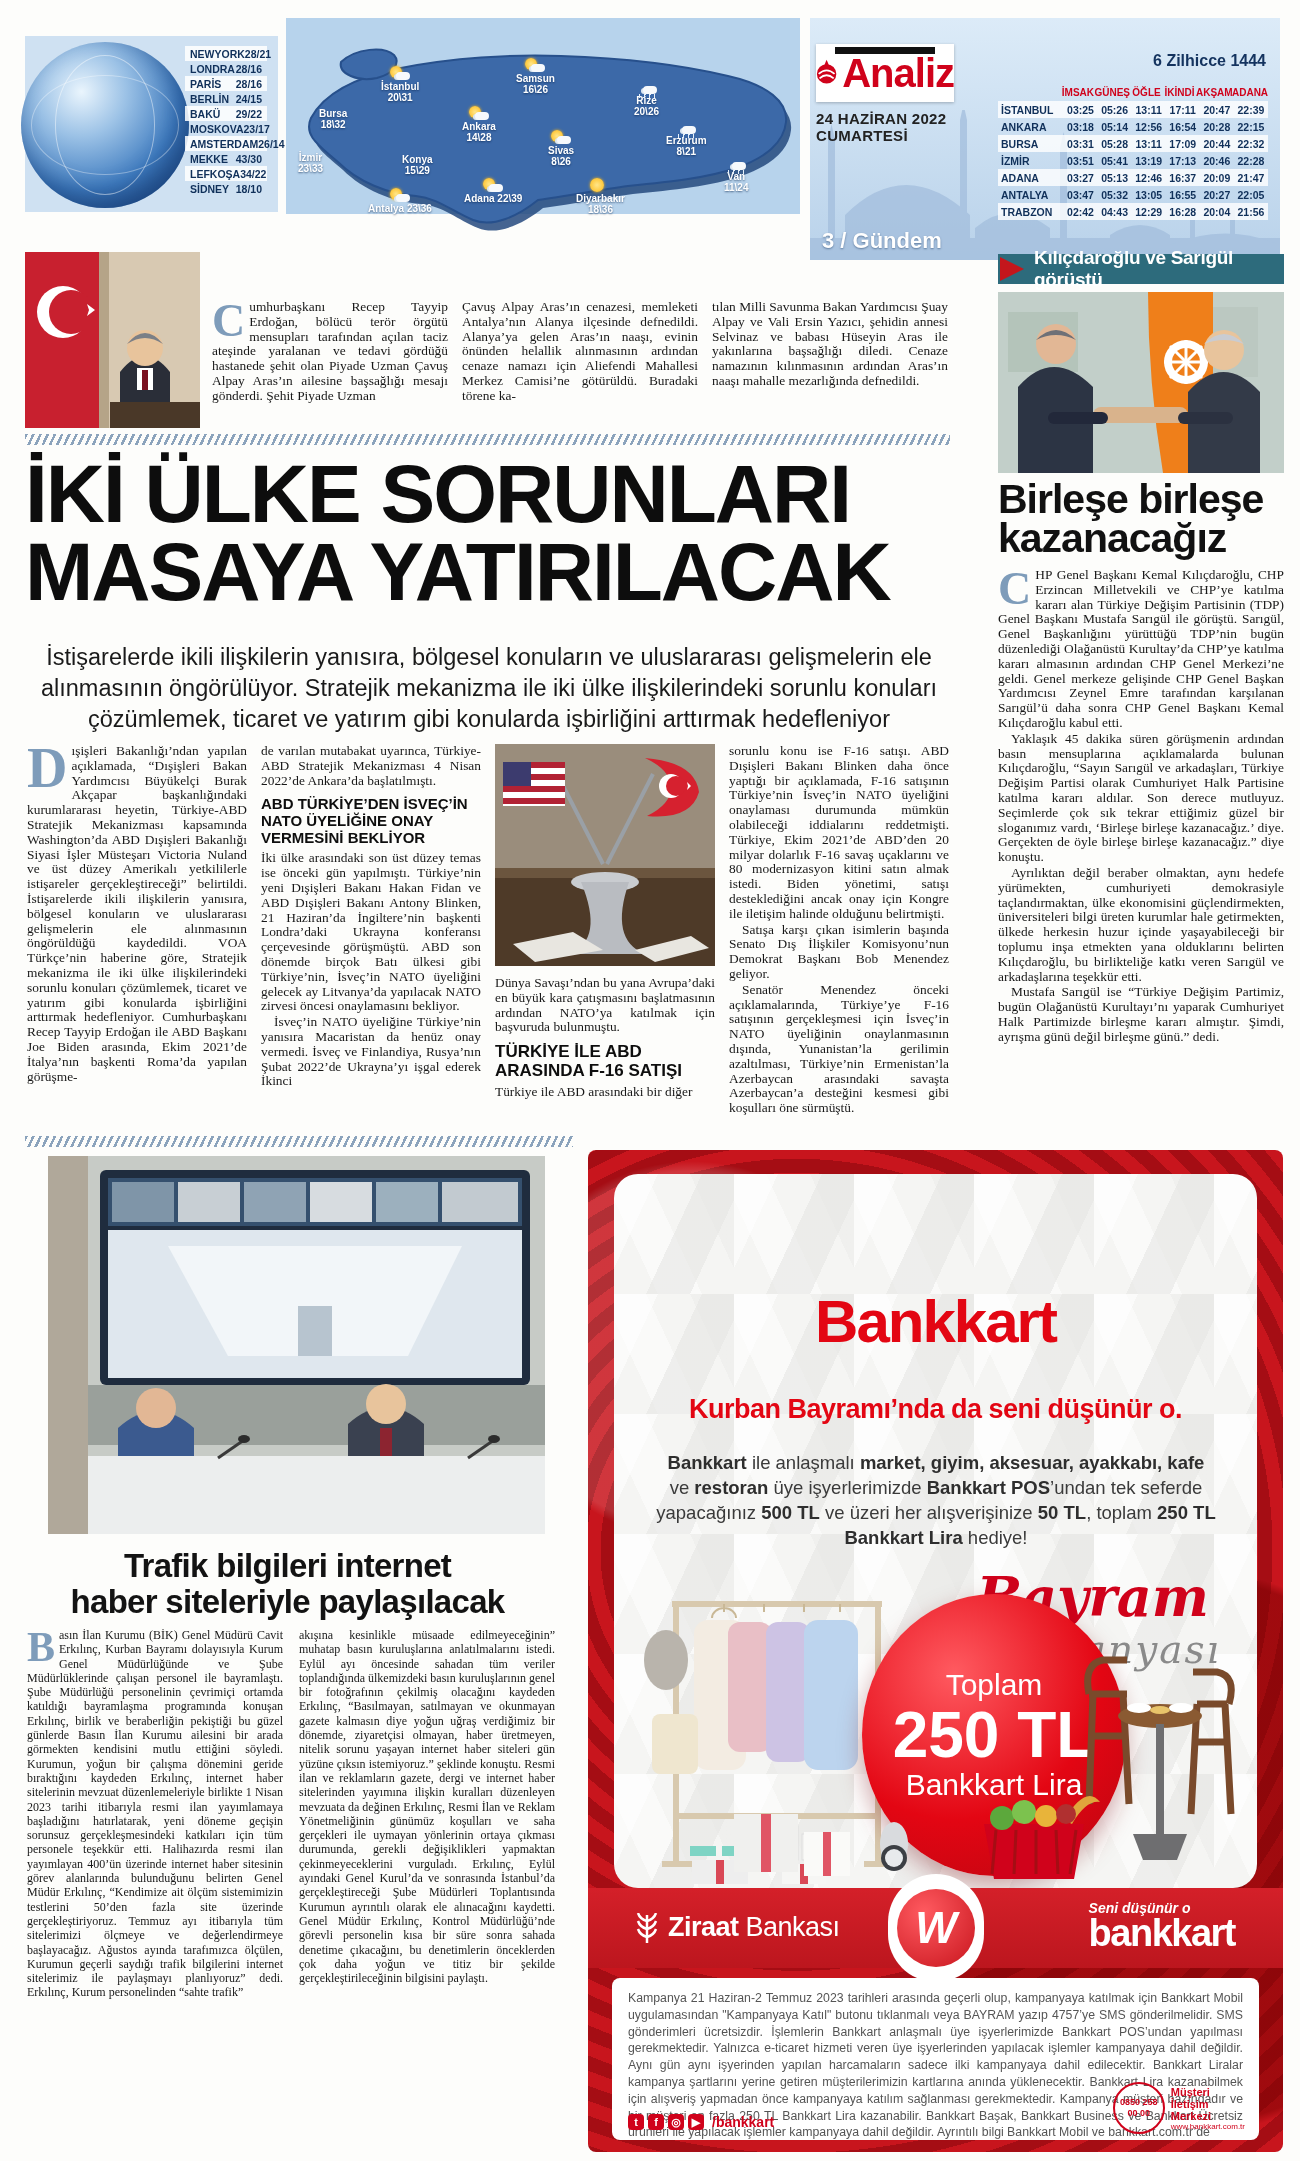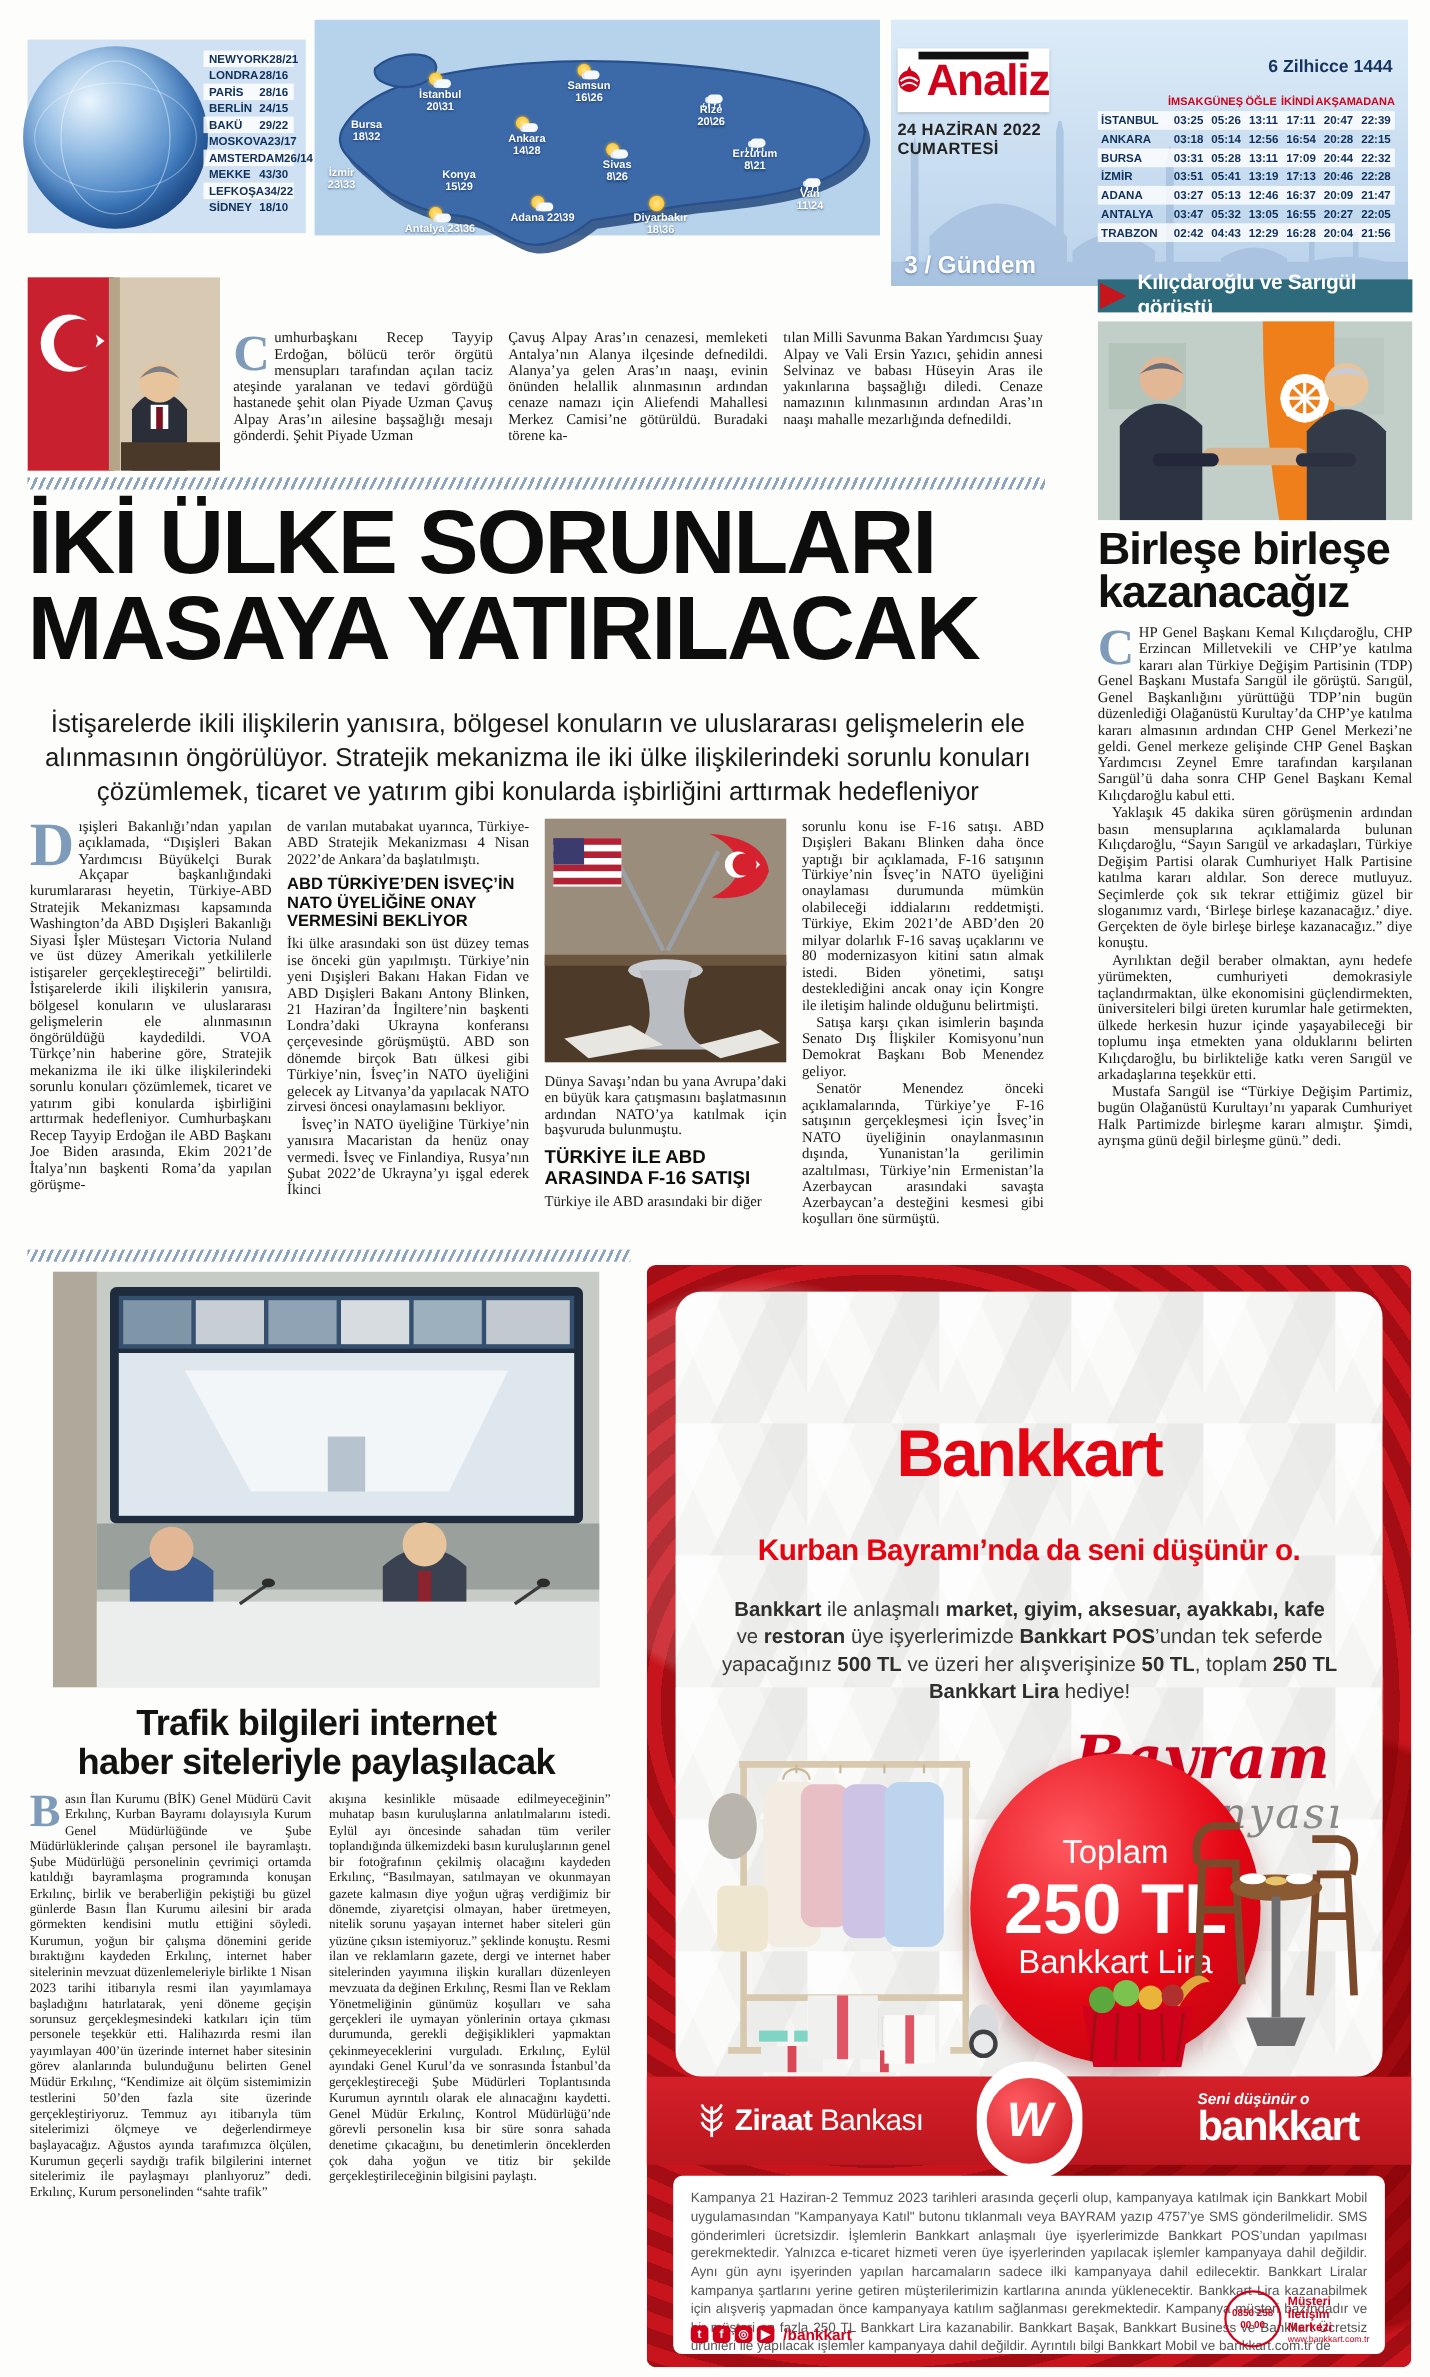--- a/index.html
+++ b/index.html
@@ -504,21 +504,21 @@
         <g>
             <rect x="60" y="296" width="56" height="24" fill="#eee"></rect>
             <rect x="84" y="296" width="8" height="24" fill="#d94856"></rect>
           </g>
         <g>
             <rect x="150" y="300" width="44" height="20" fill="#f6f6f4"></rect>
             <rect x="168" y="300" width="8" height="20" fill="#d94856"></rect>
           </g>
       </svg>
 
-      <div class="abs balloon" style="left:268px;top:420px;width:264px;height:282px;">
+      <div class="abs balloon" style="left:248px;top:420px;width:264px;height:282px;">
         <div style="font-size:30px;">Toplam</div>
         <div style="font-size:64px;font-weight:bold;line-height:66px;">250 TL</div>
         <div style="font-size:30px;">Bankkart Lira</div>
       </div>
 
       <svg class="abs" style="right:8px;top:450px;" width="180" height="260" viewBox="0 0 180 260">
         <g stroke="#7a4a2b" stroke-width="7" fill="none">
           <path d="M20,70 Q14,40 34,36 L58,36 M24,70 L20,180 M54,70 L60,180 M20,112 L58,112 M20,70 L58,70"></path>
           <path d="M160,80 Q168,52 148,48 L124,48 M156,80 L162,190 M128,80 L122,190 M128,118 L158,118 M128,80 L158,80"></path>
         </g>

